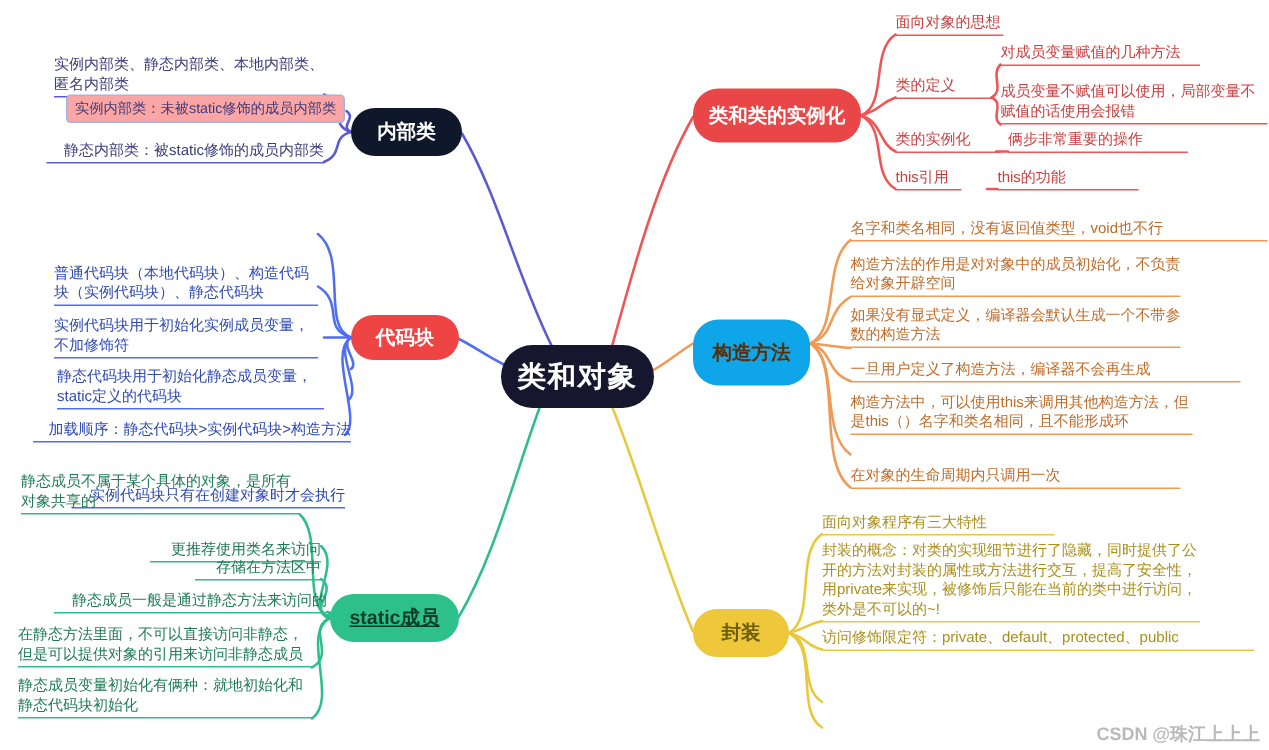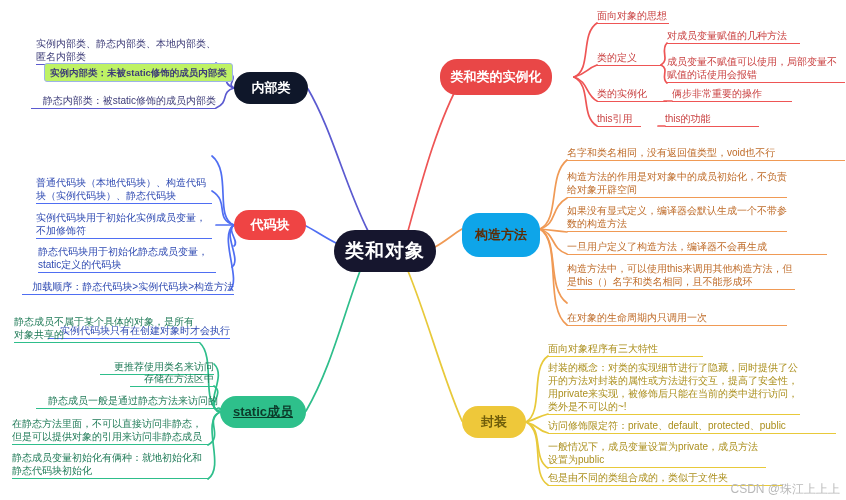--- a/index.html
+++ b/index.html
@@ -15,39 +15,39 @@
   }
   .nw{white-space:nowrap;}
   .ar{text-align:right;}
   .b-inner{color:#3d3c78;border-color:#5b5ad0;}
   .b-code{color:#2f4ab2;border-color:#4f6ef2;margin-top:48px;}
   .b-static{color:#1f7a57;border-color:#2ebe8b;}
   .b-inst{color:#c94040;border-color:#ee5555;}
   .b-ctor{color:#bf6c2a;border-color:#f09a55;}
   .b-encap{color:#ab8f1d;border-color:#e8c93a;}
   .boxed{
-    border:1px solid #9db4e8;border-radius:3px;background:#bef264;
-    font-size:9.5px;text-align:center;padding:2px 5px;white-space:nowrap;font-weight:bold;
+    border:1px solid #9db4e8;border-radius:3px;background:#fca5a5;
+    font-size:9.5px;text-align:center;padding:2px 5px;white-space:nowrap;
   }
   .pill{
     position:absolute;border-radius:17px;display:flex;align-items:center;
     justify-content:center;font-weight:bold;font-size:13px;cursor:pointer;
   }
   #pill-inner{left:234px;top:72px;width:74px;height:32px;background:#0f172a;color:#fff;}
   #pill-code{left:234px;top:210px;width:72px;height:30px;background:#ef4444;color:#fff;}
   #pill-static{left:220px;top:396px;width:86px;height:32px;background:#2ec08b;color:#0b3b2a;text-decoration:underline;}
-  #pill-inst{left:440px;top:59px;width:112px;height:36px;background:#e94747;color:#fff;}
+  #pill-inst{left:462px;top:59px;width:112px;height:36px;background:#e94747;color:#fff;}
   #pill-ctor{left:462px;top:213px;width:78px;height:44px;background:#0ea5e9;color:#5c2d07;}
   #pill-encap{left:462px;top:406px;width:64px;height:32px;background:#eec83a;color:#6e5c0a;}
   #center-topic{
     position:absolute;left:334px;top:230px;width:102px;height:42px;border-radius:21px;
     background:#16162e;color:#fff;display:flex;align-items:center;justify-content:center;
     font-size:19px;font-weight:bold;letter-spacing:1px;cursor:pointer;
   }
-  #watermark{position:absolute;right:6px;top:481px;font-size:12px;color:#b9b9b9;}
+  #watermark{position:absolute;right:6px;top:481px;font-size:12px;color:#b9b9b9;font-weight:bold;}
 </style>
 </head>
 <body>
 
 <div id="canvas">
 
   <svg class="links" width="846" height="500">
 
     <path d="M 368 231 C 345 185, 332 130, 308 89" stroke="#5b5ad0"></path>
     <path d="M 336 243 C 324 237, 316 231, 306 226" stroke="#4f6ef2"></path>
@@ -142,17 +142,15 @@
   <div class="leaf b-ctor nw" style="left:567px;top:146px;padding-right:70px;">名字和类名相同，没有返回值类型，void也不行</div>
   <div class="leaf b-ctor" style="left:567px;top:170px;width:220px;">构造方法的作用是对对象中的成员初始化，不负责给对象开辟空间</div>
   <div class="leaf b-ctor" style="left:567px;top:204px;width:220px;">如果没有显式定义，编译器会默认生成一个不带参数的构造方法</div>
   <div class="leaf b-ctor nw" style="left:567px;top:240px;padding-right:60px;">一旦用户定义了构造方法，编译器不会再生成</div>
   <div class="leaf b-ctor" style="left:567px;top:262px;width:228px;">构造方法中，可以使用this来调用其他构造方法，但是this（）名字和类名相同，且不能形成环</div>
   <div class="leaf b-ctor nw" style="left:567px;top:311px;padding-right:80px;">在对象的生命周期内只调用一次</div>
 
   <div class="leaf b-encap nw" style="left:548px;top:342px;padding-right:45px;">面向对象程序有三大特性</div>
   <div class="leaf b-encap" style="left:548px;top:361px;width:252px;">封装的概念：对类的实现细节进行了隐藏，同时提供了公开的方法对封装的属性或方法进行交互，提高了安全性，用private来实现，被修饰后只能在当前的类中进行访问，类外是不可以的~!</div>
   <div class="leaf b-encap nw" style="left:548px;top:419px;padding-right:50px;">访问修饰限定符：private、default、protected、public</div>
-  <div class="leaf b-encap" style="left:548px;top:440px;width:218px;">一般情况下，成员变量设置为private，成员方法设置为public</div>
-  <div class="leaf b-encap nw" style="left:548px;top:471px;padding-right:55px;">包是由不同的类组合成的，类似于文件夹</div>
 
   <div id="watermark">CSDN @珠江上上上</div>
 </div>
 
 </body></html>

